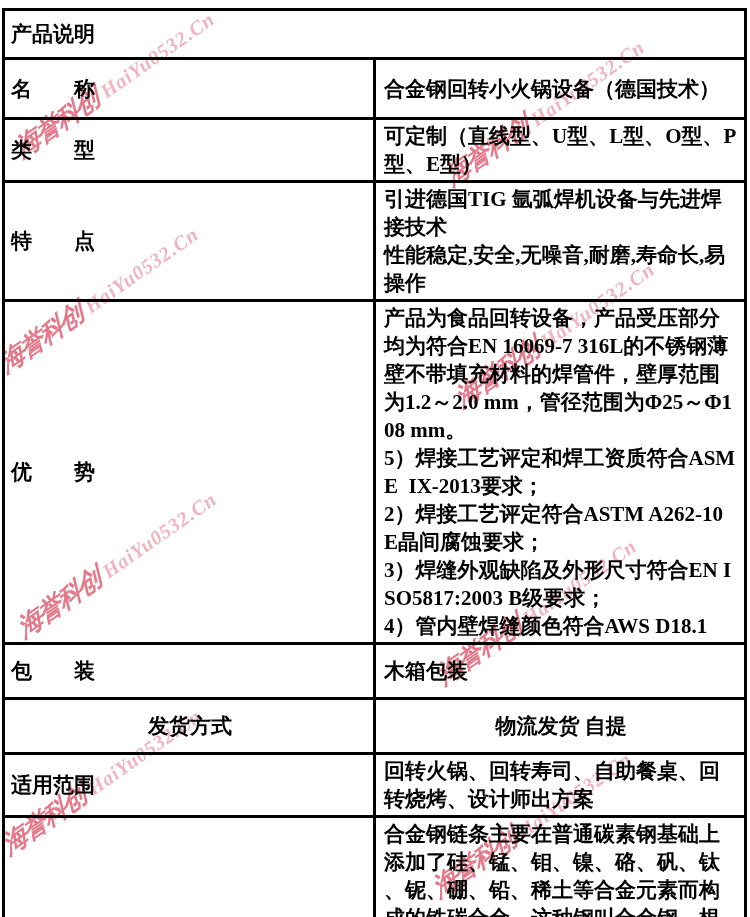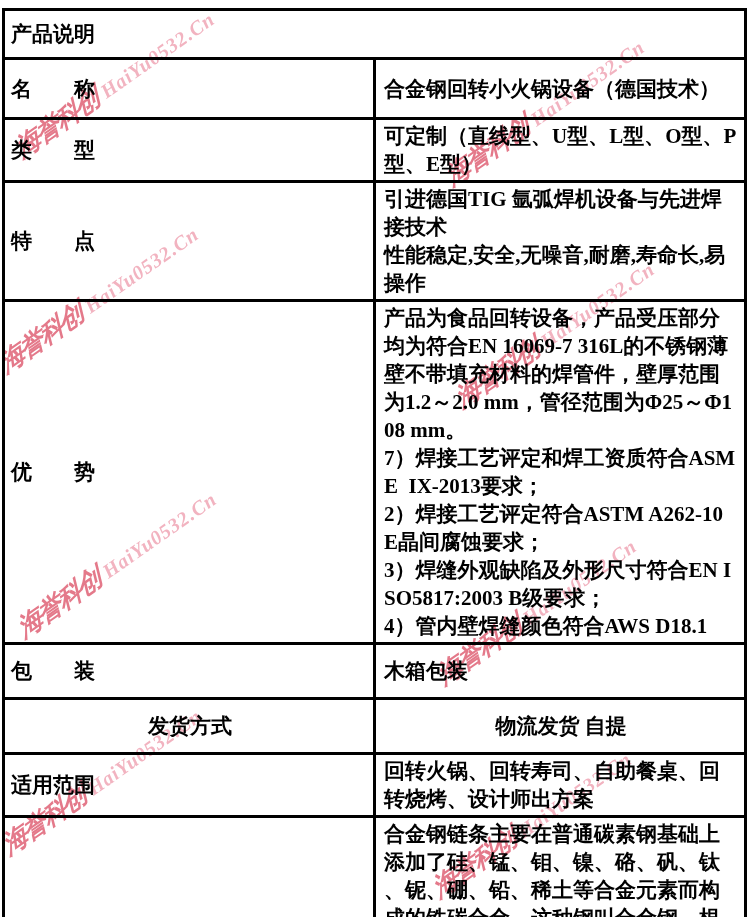--- a/index.html
+++ b/index.html
@@ -93,21 +93,21 @@
     <tr class="rh-type">
       <td class="lbl">类　　型</td>
       <td class="val">可定制（直线型、U型、L型、O型、P型、E型）</td>
     </tr>
     <tr class="rh-feat">
       <td class="lbl">特　　点</td>
       <td class="val"><div>引进德国TIG 氩弧焊机设备与先进焊接技术</div><div>性能稳定,安全,无噪音,耐磨,寿命长,易操作</div></td>
     </tr>
     <tr class="rh-adv">
       <td class="lbl">优　　势</td>
-      <td class="val"><div>产品为食品回转设备，产品受压部分均为符合EN 16069-7 316L的不锈钢薄壁不带填充材料的焊管件，壁厚范围为1.2～2.0 mm，管径范围为Φ25～Φ108 mm。</div><div>7）焊接工艺评定和焊工资质符合ASME  IX-2013要求；</div><div>2）焊接工艺评定符合ASTM A262-10 E晶间腐蚀要求；</div><div>3）焊缝外观缺陷及外形尺寸符合EN ISO5817:2003 B级要求；</div><div>4）管内壁焊缝颜色符合AWS D18.1</div></td>
+      <td class="val"><div>产品为食品回转设备，产品受压部分均为符合EN 16069-7 316L的不锈钢薄壁不带填充材料的焊管件，壁厚范围为1.2～2.0 mm，管径范围为Φ25～Φ108 mm。</div><div>5）焊接工艺评定和焊工资质符合ASME  IX-2013要求；</div><div>2）焊接工艺评定符合ASTM A262-10 E晶间腐蚀要求；</div><div>3）焊缝外观缺陷及外形尺寸符合EN ISO5817:2003 B级要求；</div><div>4）管内壁焊缝颜色符合AWS D18.1</div></td>
     </tr>
     <tr class="rh-pack">
       <td class="lbl">包　　装</td>
       <td class="val">木箱包装</td>
     </tr>
     <tr class="rh-ship">
       <td class="lbl">发货方式</td>
       <td class="val">物流发货 自提</td>
     </tr>
     <tr class="rh-use">

